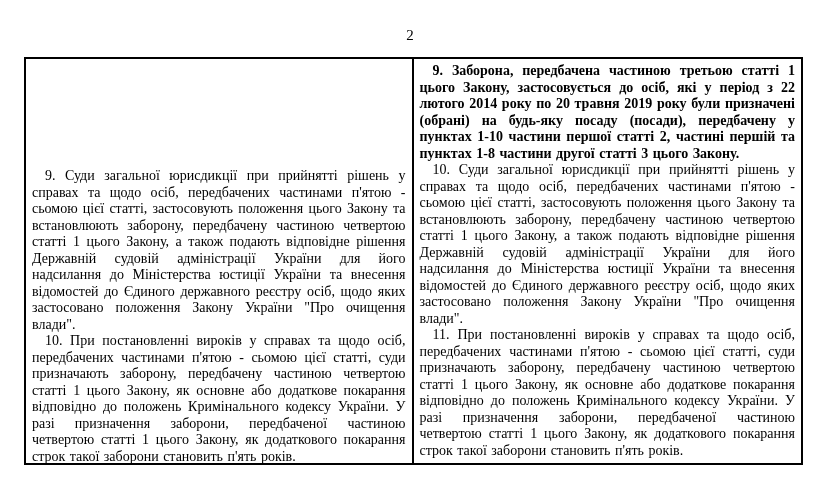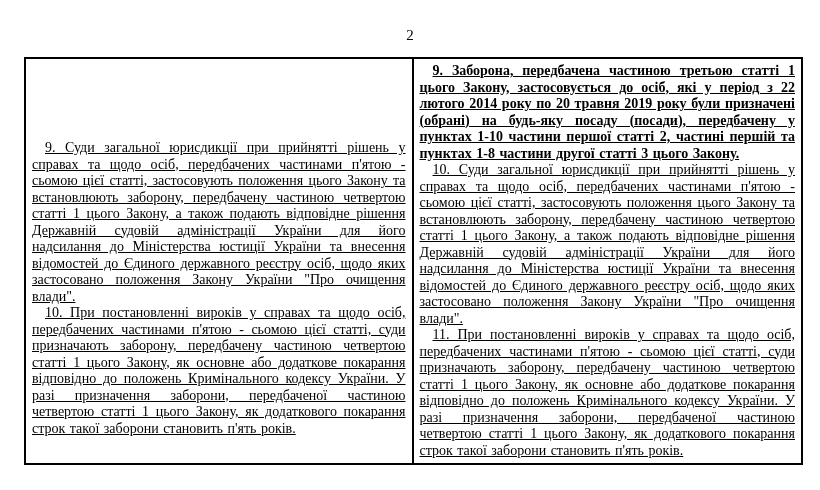--- a/index.html
+++ b/index.html
@@ -37,25 +37,24 @@
     border: 2px solid #000000;
     box-sizing: border-box;
     display: flex;
     background: #ffffff;
   }
   .col {
     box-sizing: border-box;
     width: 50%;
     padding: 4px 6px 4px 6px;
     overflow: hidden;
-    text-decoration: underline;
   }
   .col-left {
     border-right: 2px solid #000000;
-    padding-top: 81px;
+    padding-top: 109px;
   }
   .para {
     margin: 0;
     font-size: 14px;
     line-height: 16.5px;
     text-align: justify;
     text-indent: 13px;
     word-spacing: 1px;
   }
   .para.bold {

